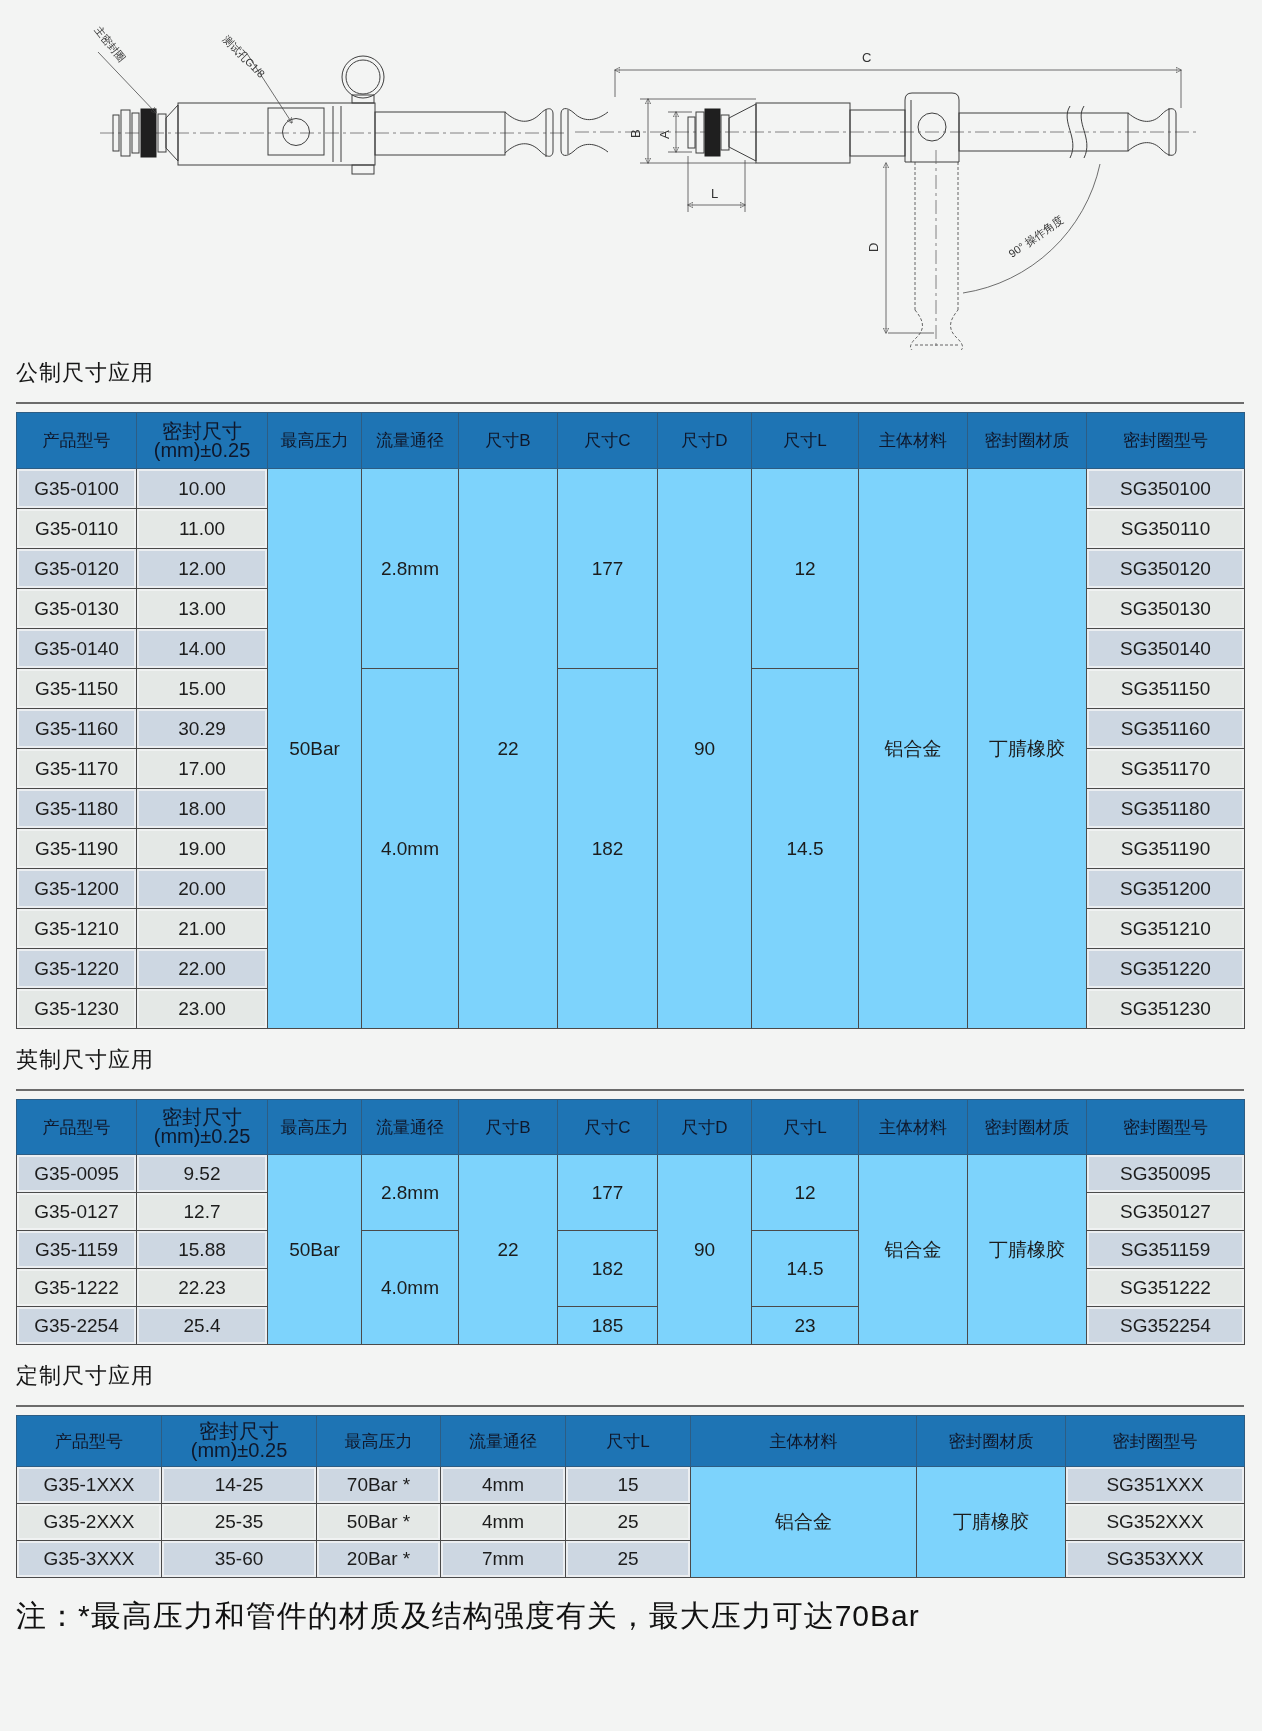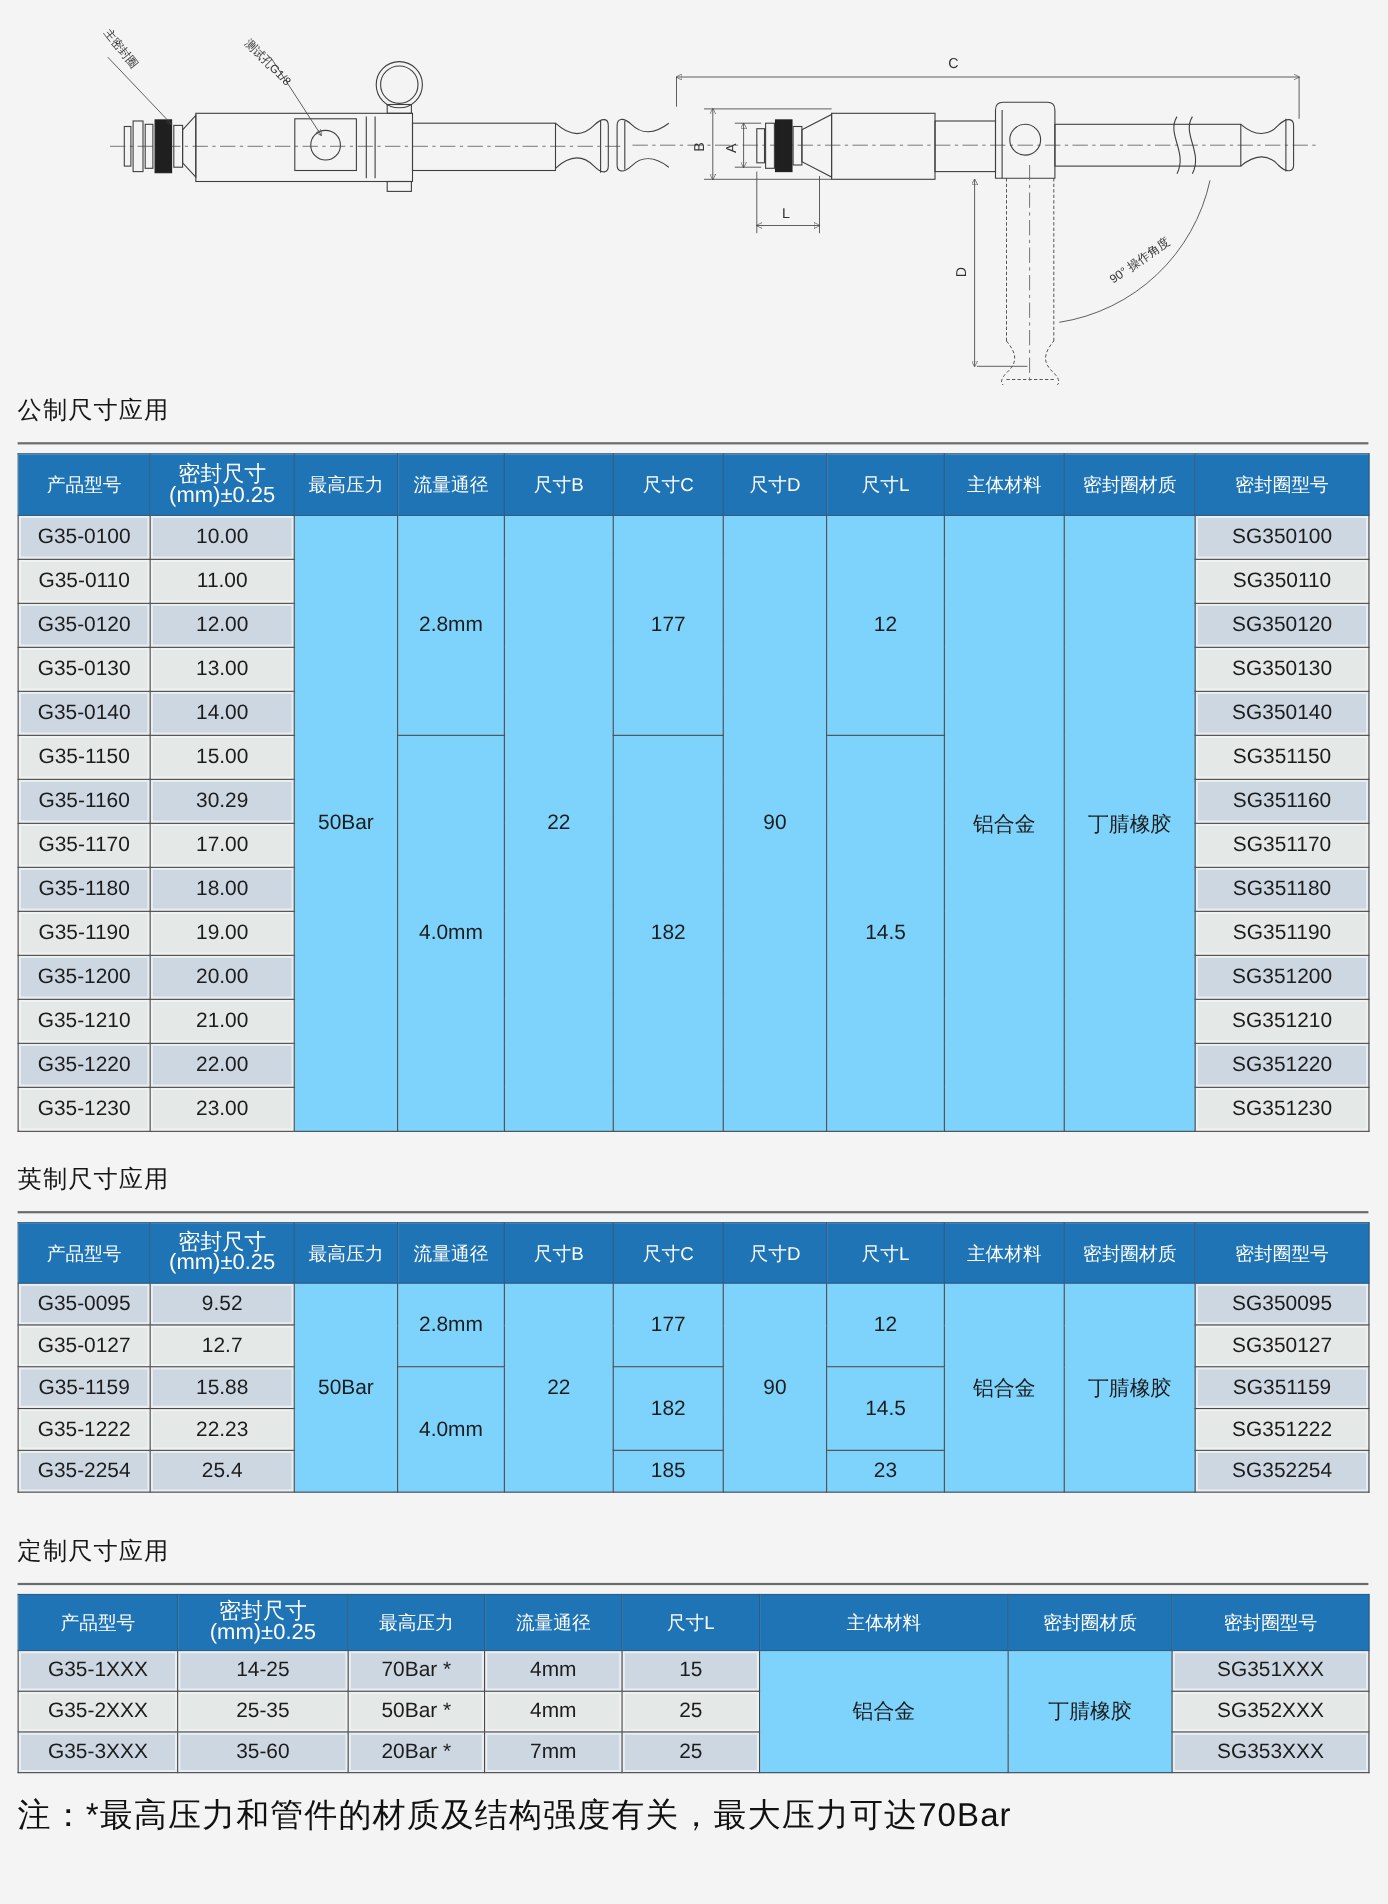--- a/index.html
+++ b/index.html
@@ -25,37 +25,37 @@
     margin: 8px 0 14px 16px; letter-spacing: 1px;
   }
   .rule { height: 2px; width: 1228px; background: #6b6b6b; margin: 0 0 8px 16px; }
   table {
     border-collapse: collapse; table-layout: fixed;
     width: 1228px; margin-left: 16px;
     font-size: 19px; text-align: center;
   }
   th, td { border: 1px solid #4a4a4a; text-align: center; vertical-align: middle; }
   th {
-    background: #1e74b4; color: #ffffff; font-weight: normal;
+    background: #1e74b4; color: #0f172a; font-weight: normal;
     font-size: 17px; border-color: #2d5d84;
   }
   th .h2 { font-size: 20px; line-height: 19px; }
   td { color: #1c1c1c; }
   td.merged { background: #7dd3fc; }
   tr:nth-child(odd) td.stripe { background: #cdd7e2; }
   tr:nth-child(even) td.stripe { background: #e4e8e6; }
   td.stripe { box-shadow: inset 0 0 0 2px rgba(244,246,245,0.75); }
   #metric-table tr { height: 40px; }
   #metric-table thead tr { height: 56px; }
   #imperial-table tr { height: 38px; }
   #imperial-table thead tr { height: 55px; }
   #custom-table tr { height: 37px; }
   #custom-table thead tr { height: 51px; }
-  .mt1 { margin-top: 28px; font-family: Liberation Serif, serif; }
-  .mt2 { margin-top: 38px; }
+  .mt1 { margin-top: 16px; font-family: Liberation Serif, serif; }
+  .mt2 { margin-top: 16px; }
   .note { font-size: 30px; color: #111; margin: 18px 0 0 16px; letter-spacing: 1px; }
 </style>
 </head>
 <body>
 
 <svg class="drawings" viewBox="0 0 1262 350">
   <defs>
     <marker id="arw" viewBox="0 0 10 10" refX="9" refY="5" markerWidth="7" markerHeight="7" orient="auto-start-reverse">
       <path d="M0,0 L10,5 L0,10 Z" fill="#3f3f3f" stroke="none"></path>
     </marker>

